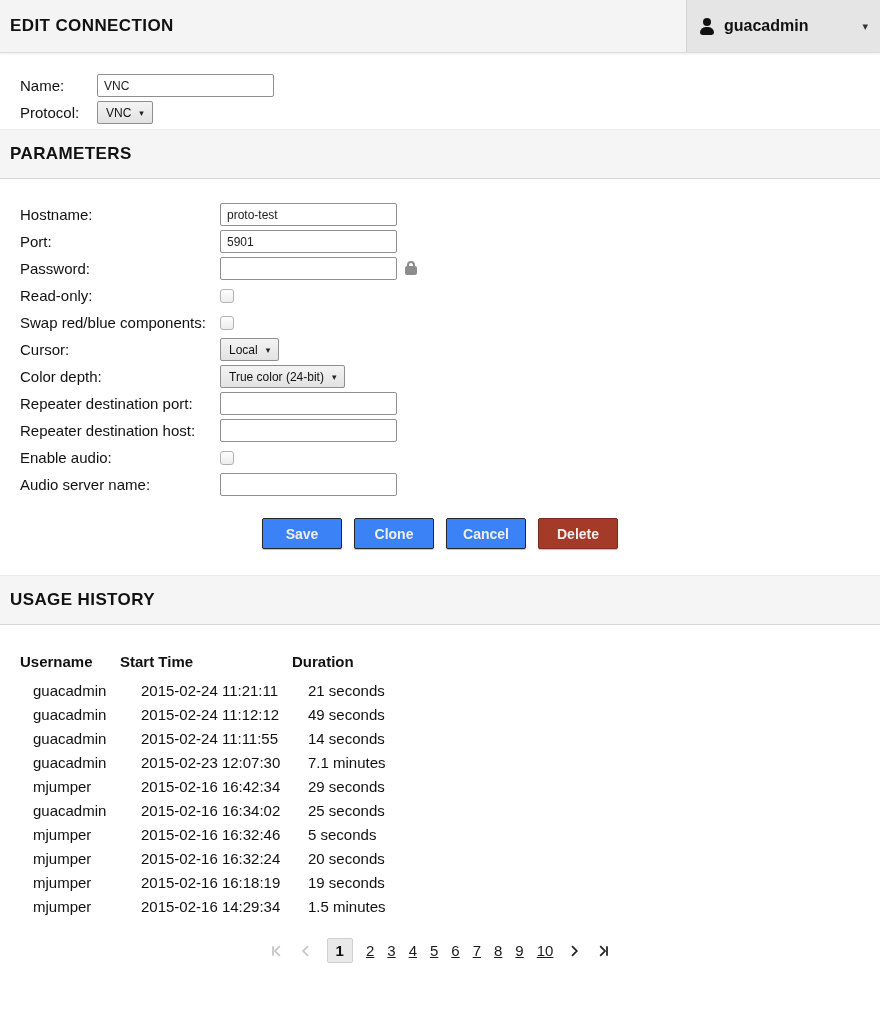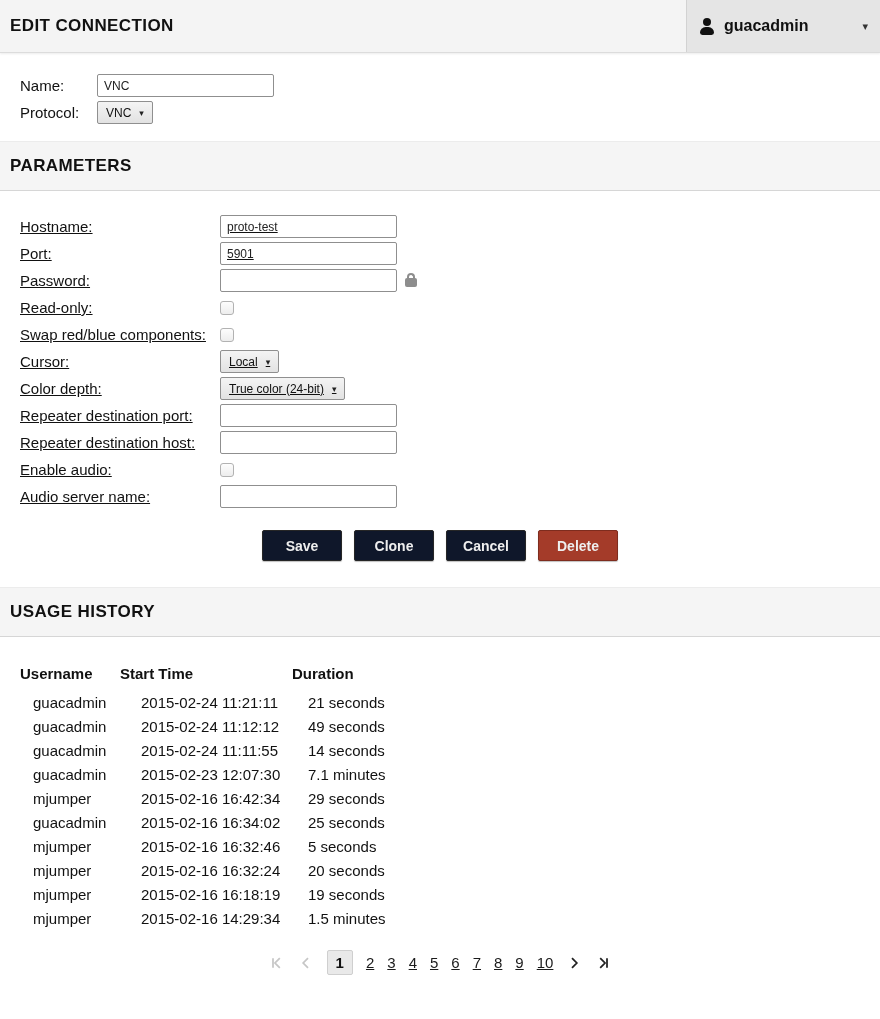--- a/index.html
+++ b/index.html
@@ -20,51 +20,51 @@
   .user-caret { margin-left:auto; font-size:11px; color:#333; }
   .person-icon { width:16px; height:17px; position:relative; display:inline-block; }
   .person-icon::before { content:""; position:absolute; top:0; left:4px; width:8px; height:8px;
                          border-radius:50%; background:#111; }
   .person-icon::after  { content:""; position:absolute; bottom:0; left:1px; width:14px; height:8px;
                          border-radius:7px 7px 3px 3px; background:#111; }
 
   
   .form { padding-left:20px; }
   .form.basic { padding-top:21px; }
-  .form.params { padding-top:24px;text-decoration:underline; }
+  .form.params { padding-top:24px; }
   .form-row { display:flex; align-items:center; margin-bottom:4px; min-height:23px; }
   .field-label { font-size:15px; color:#111; }
   .basic .field-label { width:77px; }
   .params .field-label { width:200px; }
   .text-input { box-sizing:border-box; width:177px; height:23px; border:1px solid #8f8f8f;
                 border-radius:2px; padding:2px 6px; font-size:12px; font-family:inherit;
                 color:#222; background:#fff; }
   .checkbox { appearance:none; -webkit-appearance:none; width:14px; height:14px;
               border:1px solid #b2b2b2; border-radius:3px;
               background:linear-gradient(#fdfdfd,#ededed); cursor:pointer; }
   .select { display:inline-flex; align-items:center; gap:8px; box-sizing:border-box;
             height:23px; border:1px solid #8f8f8f; border-radius:2px; padding:3px 8px;
             background:linear-gradient(#f4f4f4,#e2e2e2); font-size:12px; cursor:pointer; }
   .select-caret { font-size:9px; color:#222; }
   .lock-icon { position:relative; width:12px; height:9px; background:#8d8d8d;
                border-radius:2px; display:inline-block; margin-left:8px; margin-top:4px; }
   .lock-icon::before { content:""; position:absolute; top:-5px; left:2px; width:4px; height:5px;
                        border:2px solid #8d8d8d; border-bottom:none; border-radius:4px 4px 0 0; }
 
   
-  .section-band { margin-top:17px; background:#f5f5f5; border-top:1px solid #ececec;
+  .section-band { margin-top:5px; background:#f5f5f5; border-top:1px solid #ececec;
                   border-bottom:1px solid #d6d6d6; padding:14px 10px; }
   .section-band h2 { font-size:17px; letter-spacing:.4px; font-weight:700; color:#111; }
   .section-band.history-band { margin-top:26px; }
 
   
   .button-row { display:flex; justify-content:center; gap:12px; margin-top:22px; }
   .btn { min-width:80px; box-sizing:border-box; height:31px; padding:6px 14px;
          font-size:14px; font-weight:700; font-family:inherit; color:#eee;
-         background:#0f172a; border:1px solid #262626; border-radius:2px;
+         background:#3b82f6; border:1px solid #262626; border-radius:2px;
          box-shadow:0 1px 1px rgba(0,0,0,.25); cursor:pointer; }
   .btn.danger { background:#a43b29; border-color:#7e2c1e; }
 
   
   .history-table { margin:28px 0 0 20px; border-collapse:collapse; }
   .history-table th { font-size:15px; font-weight:700; text-align:left; padding:0 0 8px 0; }
   .history-table th.c1 { width:100px; } .history-table th.c2 { width:172px; } .history-table th.c3 { width:96px; }
   .history-table td { font-size:15px; height:24px; padding:0; white-space:nowrap; }
   .history-table td:nth-child(1){ padding-left:13px; }
   .history-table td:nth-child(2){ padding-left:21px; }

